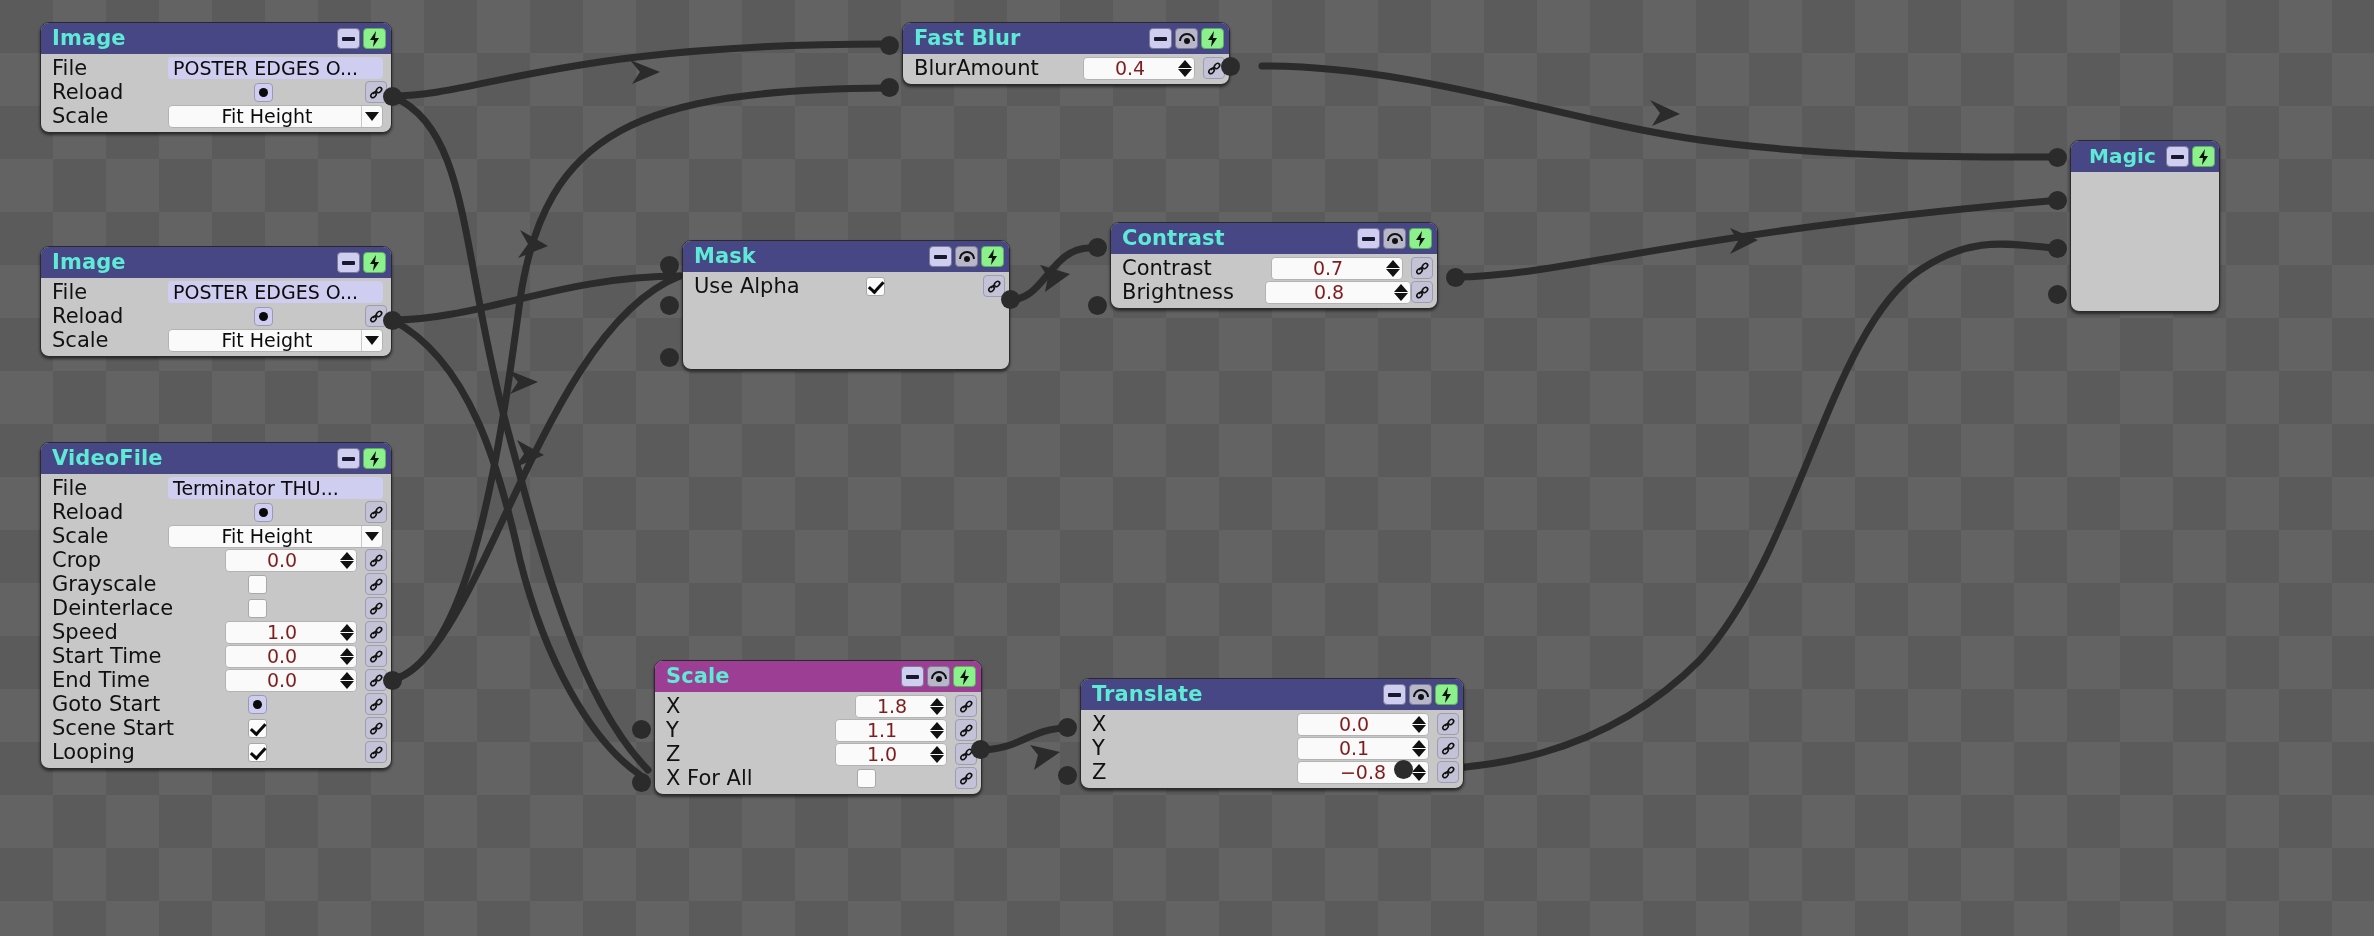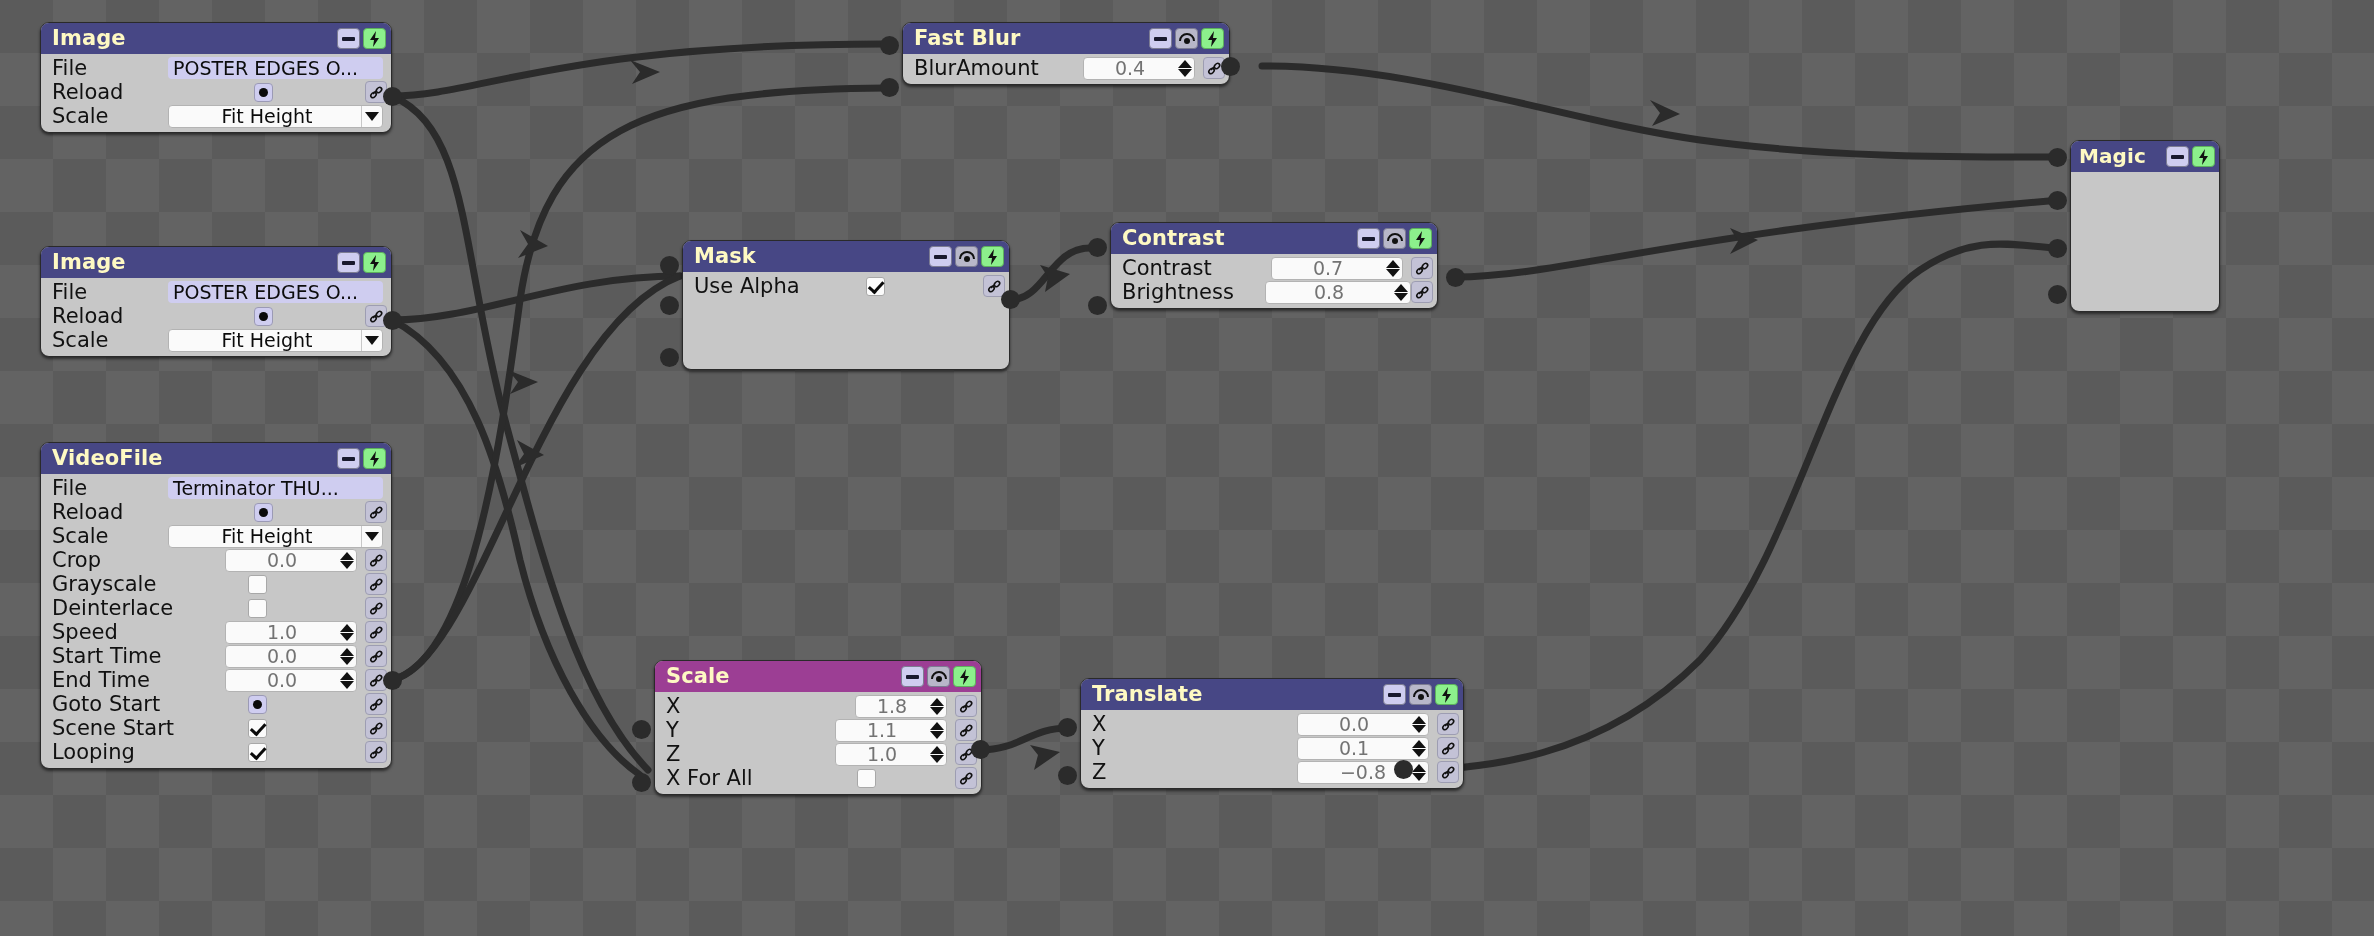--- a/index.html
+++ b/index.html
@@ -30,21 +30,21 @@
     border: 1px solid #2a2a2a;
     box-sizing: border-box;
     overflow: hidden;
   }
   .titlebar {
     height: 31px;
     display: flex;
     align-items: center;
     padding: 0 5px 0 11px;
     box-sizing: border-box;
-    color: #fef9c3;
+    color: #5eead4;
     font-size: 21px;
     font-weight: bold;
     letter-spacing: 0.1px;
   }
   .title-blue { background: #474785; }
   .title-magenta { background: #9c3e94; }
   .title-label { flex: 1 1 auto; white-space: nowrap; line-height: 31px; }
   .tbtns { display: flex; gap: 3px; align-items: center; }
   .tbtn {
     width: 23px; height: 21px;
@@ -118,21 +118,21 @@
 
   .field-spin {
     background: #fafafa;
     border: 1px solid #b3b3b3;
     border-radius: 4px;
     height: 23px;
     display: flex;
     align-items: center;
     box-sizing: border-box;
     font-size: 19px;
-    color: #737373;
+    color: #7f1d1d;
     overflow: hidden;
   }
   .spin-val { flex: 1 1 auto; text-align: center; line-height: 21px; }
   .spin-arrows { flex: 0 0 auto; width: 18px; height: 21px; display: flex; flex-direction: column; align-items: center; justify-content: center; gap: 1px; }
   .spin-up { border-left: 7px solid transparent; border-right: 7px solid transparent; border-bottom: 8px solid #111; }
   .spin-dn { border-left: 7px solid transparent; border-right: 7px solid transparent; border-top: 8px solid #111; }
 
   .chk {
     width: 19px; height: 19px;
     background: #fbfbfb;
@@ -783,21 +783,21 @@
               <ellipse cx="10" cy="5" rx="3" ry="2.2" fill="none" stroke="#111" stroke-width="1.6" transform="rotate(-45 10 5)"></ellipse>
             </svg>
           </span>
       </div>
     </div>
   </div>
   <div class="port" style="left:1058px; top:718px;"></div>
   <div class="port" style="left:1058px; top:766px;"></div>
   <div class="port" style="left:1394px; top:760px;"></div>
 
-  <div class="node" style="left:2070px; top:140px; width:150px; height:172px;">
+  <div class="node" style="left:2070px; top:140px; width:150px; height:172px;text-align:center;">
     <div class="titlebar title-blue" style="padding:0 4px 0 8px;">
       <span class="title-label" style="font-size:20px;">Magic</span>
       <span class="tbtns">
         <span class="tbtn tbtn-min"></span>
         <span class="tbtn tbtn-bolt">
             <svg width="13" height="16" viewBox="0 0 13 16">
               <path d="M8 0 L2 9 H6 L5 16 L11 7 H7 Z" fill="#111"></path>
             </svg>
           </span>
       </span>

